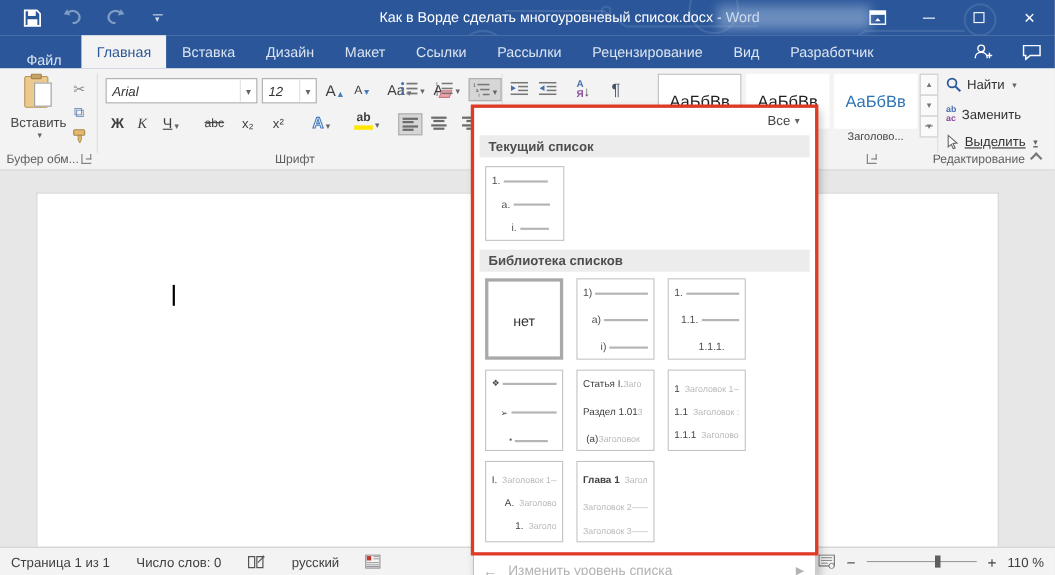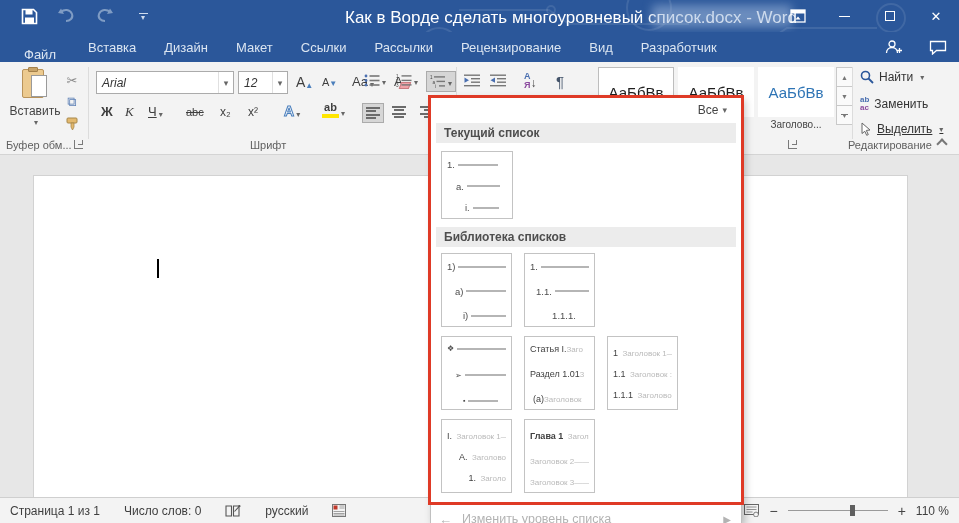--- a/index.html
+++ b/index.html
@@ -4,21 +4,21 @@
 <style>
   * { margin:0; padding:0; box-sizing:border-box; }
   html,body { width:959px; height:523px; overflow:hidden; font-family:"Liberation Sans", sans-serif; }
   .app { position:relative; width:959px; height:523px; background:#e7e7e7; }
 
   
   .titlebar { position:absolute; left:0; top:0; width:959px; height:32px; background:#2b579a; z-index:5; }
   .decor { position:absolute; right:0; top:0; width:560px; height:62px; pointer-events:none; z-index:1; }
   .qat { position:absolute; left:18px; top:0; height:32px; display:flex; align-items:center; gap:16px; z-index:6; }
   .qat .qbtn { display:flex; align-items:center; justify-content:center; width:22px; height:22px; }
-  .title-text { position:absolute; left:345px; top:8px; color:#ffffff; font-size:17px; white-space:nowrap; z-index:6; }
+  .title-text { position:absolute; left:345px; top:8px; color:#ffffff; font-size:13px; white-space:nowrap; z-index:6; }
   .blur-box { position:absolute; left:652px; top:5px; width:140px; height:22px; background:rgba(160,185,220,0.55); filter:blur(5px); border-radius:3px; z-index:6; }
   .win-controls { position:absolute; right:0; top:0; height:32px; display:flex; align-items:center; z-index:7; }
   .win-btn { width:46px; height:32px; display:flex; align-items:center; justify-content:center; color:#fff; font-size:13px; }
   .max-box { width:10px; height:10px; border:1px solid #fff; }
   .min-bar { width:11px; height:1px; background:#fff; }
 
   
   .tabrow { position:absolute; left:0; top:32px; width:959px; height:30px; background:#2b579a; display:flex; align-items:stretch; z-index:5; }
   .tab { color:#dbe5f1; font-size:13px; padding:0 14px; display:flex; align-items:center; white-space:nowrap; }
   .tab.first { margin-left:6px; padding:0 18px;margin-top:14px; }
@@ -162,20 +162,21 @@
         </span>
       <span class="win-btn">
           <span class="max-box"></span>
         </span>
       <span class="win-btn">✕</span>
     </div>
   </div>
 
   <div class="tabrow">
     <span class="tab first">Файл</span>
+    <span class="tab active">Главная</span>
     <span class="tab">Вставка</span>
     <span class="tab">Дизайн</span>
     <span class="tab">Макет</span>
     <span class="tab">Ссылки</span>
     <span class="tab">Рассылки</span>
     <span class="tab">Рецензирование</span>
     <span class="tab">Вид</span>
     <span class="tab">Разработчик</span>
   </div>
   <div class="tabrow-icons">
@@ -473,20 +474,23 @@
       <div class="thumb-row" style="padding-left:18px;">
           <span class="tmark">i.</span>
           <span class="tline" style="max-width:26px;"></span>
         </div>
     </div>
 
     <div class="dd-header">Библиотека списков</div>
 
     <div class="lib-grid">
       <div class="lib-row">
+        <div class="thumb none-sel">
+          <span class="none-txt">нет</span>
+        </div>
         <div class="thumb">
           <div class="thumb-row">
               <span class="tmark">1)</span>
               <span class="tline"></span>
             </div>
           <div class="thumb-row" style="padding-left:8px;">
               <span class="tmark">a)</span>
               <span class="tline"></span>
             </div>
           <div class="thumb-row" style="padding-left:16px;">

